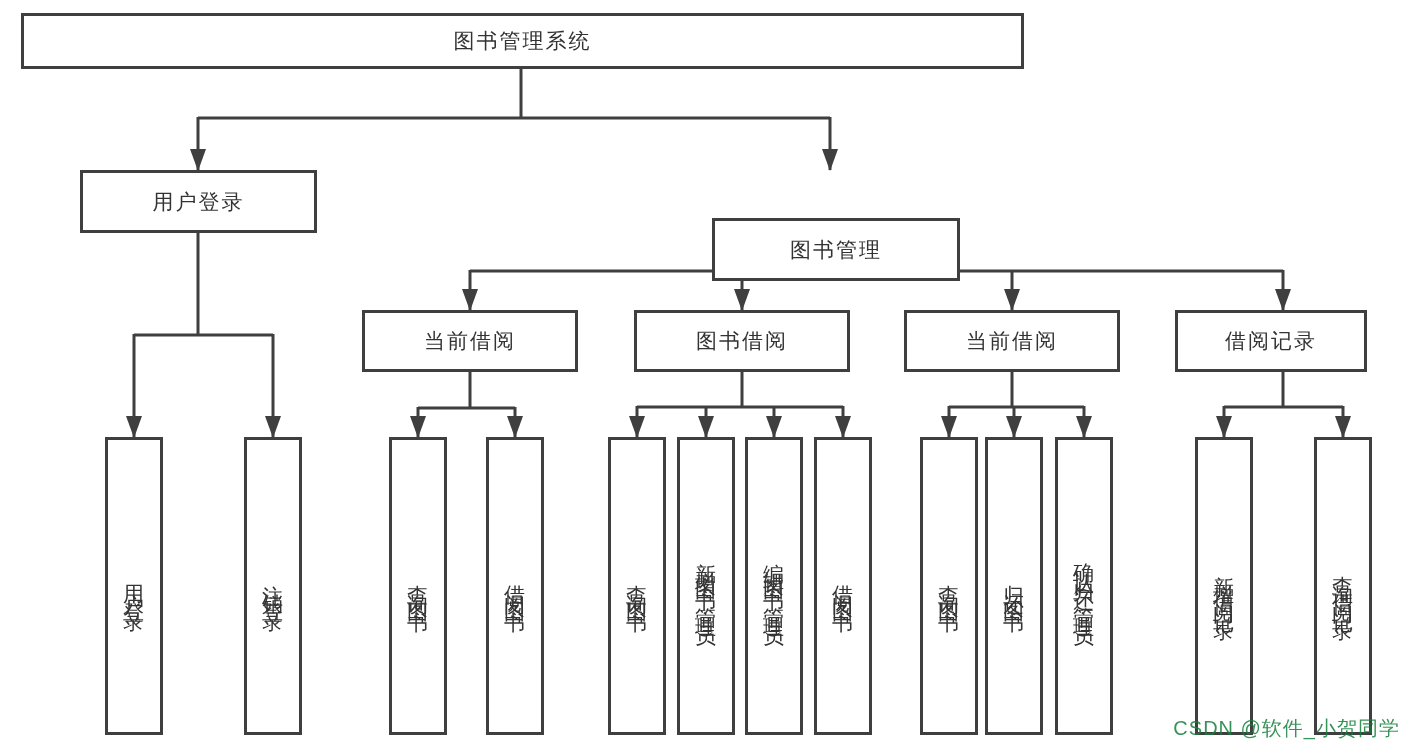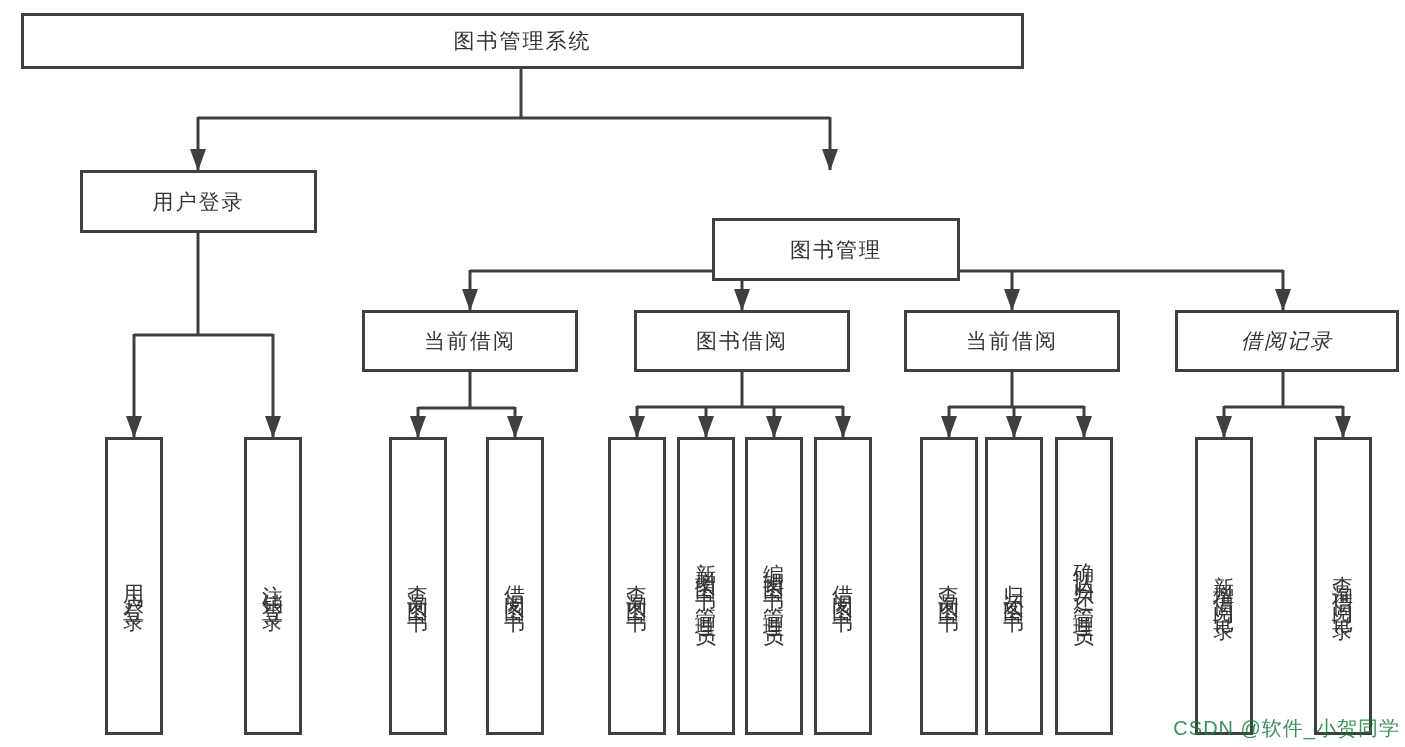--- a/index.html
+++ b/index.html
@@ -129,21 +129,21 @@
 
   <div class="node h-label" style="left:362px; top:310px; width:216px; height:62px;">
     <span>当前借阅</span>
   </div>
   <div class="node h-label" style="left:634px; top:310px; width:216px; height:62px;">
     <span>图书借阅</span>
   </div>
   <div class="node h-label" style="left:904px; top:310px; width:216px; height:62px;">
     <span>当前借阅</span>
   </div>
-  <div class="node h-label" style="left:1175px; top:310px; width:224px; height:62px;font-style:italic;">
+  <div class="node h-label" style="left:1175px; top:310px; width:192px; height:62px;">
     <span>借阅记录</span>
   </div>
 
   <div class="node leaf" style="left:105px; top:437px; width:58px; height:298px;">
     <span class="leaf-text">用户登录</span>
   </div>
   <div class="node leaf" style="left:244px; top:437px; width:58px; height:298px;">
     <span class="leaf-text">注销登录</span>
   </div>
   <div class="node leaf" style="left:389px; top:437px; width:58px; height:298px;">

